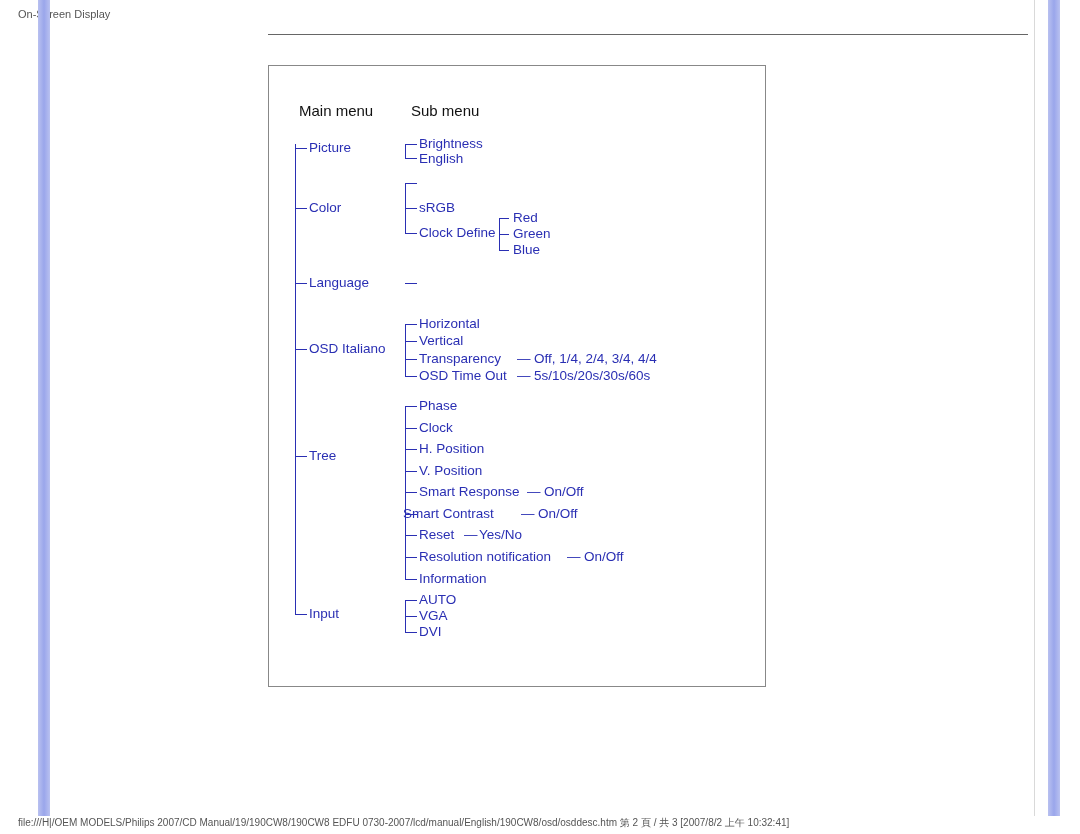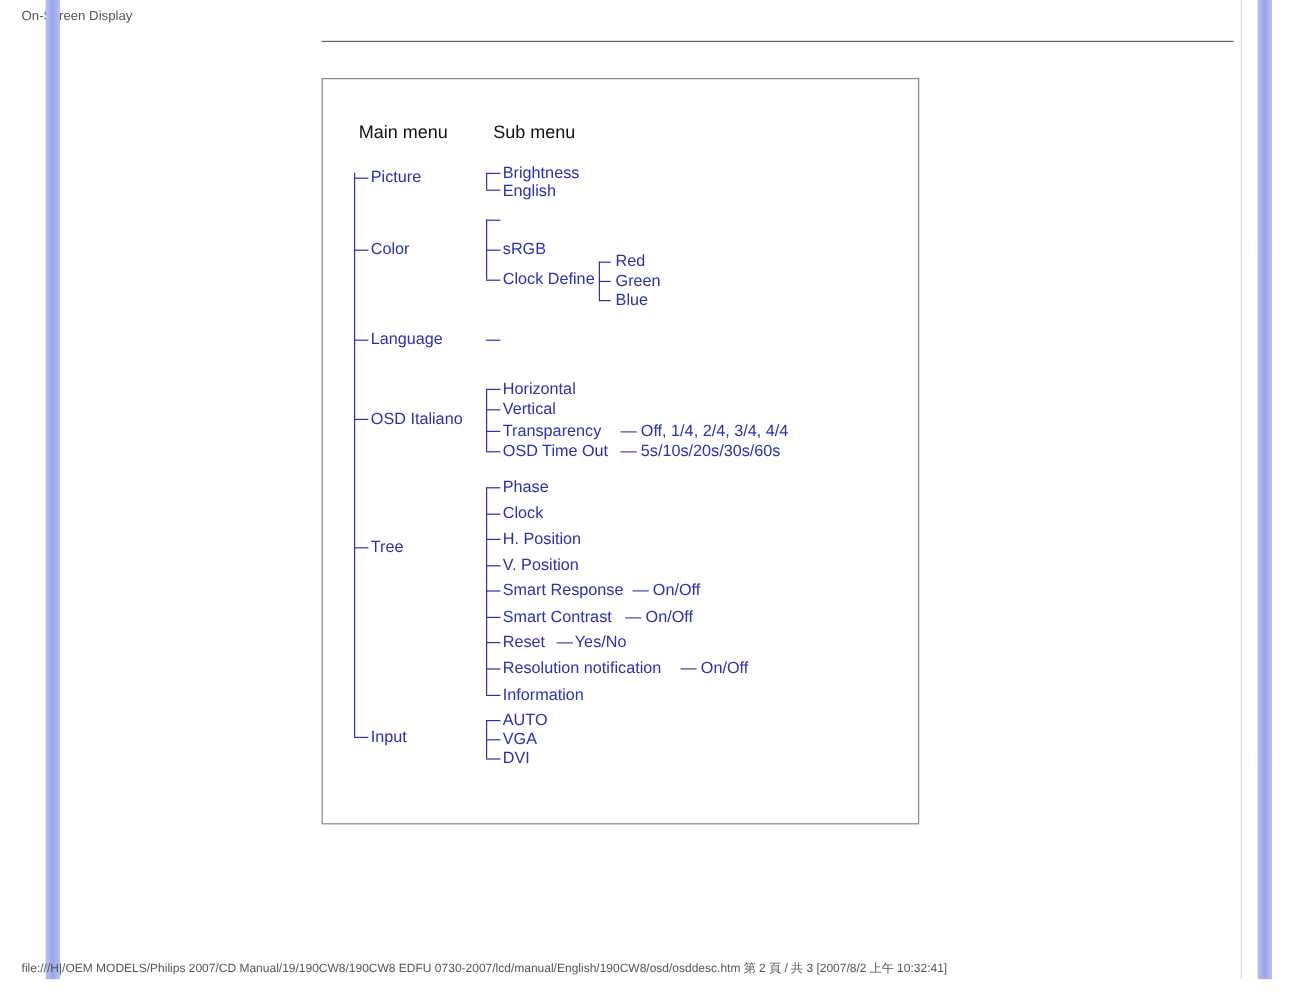--- a/index.html
+++ b/index.html
@@ -78,21 +78,21 @@
     position: absolute;
   }
   .tree-box .blue  { color: #2a2fb3; }
   .tree-box .item  { position: absolute; white-space: nowrap; }
   
   .v { position:absolute; width:1px; background:#2a2fb3; }
   .h { position:absolute; height:1px; background:#2a2fb3; }
   .footer {
     position: absolute;
     left: 18px;
-    bottom: 20px;
+    bottom: 4px;
     font-size: 10px;
     color: #555;
     white-space: nowrap;
     margin-top: 32px;
   }
 </style>
 </head>
 <body>
 
 <div class="header-title">On-Screen Display</div>
@@ -166,21 +166,21 @@
     <div class="h" style="top:469px; left:136px; width:12px;"></div>
     <div class="h" style="top:491px; left:136px; width:12px;"></div>
     <div class="h" style="top:513px; left:136px; width:12px;"></div>
     <div class="item blue" style="top:332px; left:150px;">Phase</div>
     <div class="item blue" style="top:354px; left:150px;">Clock</div>
     <div class="item blue" style="top:375px; left:150px;">H. Position</div>
     <div class="item blue" style="top:397px; left:150px;">V. Position</div>
     <div class="item blue" style="top:418px; left:150px;">Smart Response</div>
     <div class="item blue" style="top:418px; left:258px;">—</div>
     <div class="item blue" style="top:418px; left:275px;">On/Off</div>
-    <div class="item blue" style="top:440px; left:150px;">Smart Contrast</div>
+    <div class="item blue" style="top:440px; left:134px;">Smart Contrast</div>
     <div class="item blue" style="top:440px; left:252px;">—</div>
     <div class="item blue" style="top:440px; left:269px;">On/Off</div>
     <div class="item blue" style="top:461px; left:150px;">Reset</div>
     <div class="item blue" style="top:461px; left:195px;">—</div>
     <div class="item blue" style="top:461px; left:210px;">Yes/No</div>
     <div class="item blue" style="top:483px; left:150px;">Resolution notification</div>
     <div class="item blue" style="top:483px; left:298px;">—</div>
     <div class="item blue" style="top:483px; left:315px;">On/Off</div>
     <div class="item blue" style="top:505px; left:150px;">Information</div>
 

